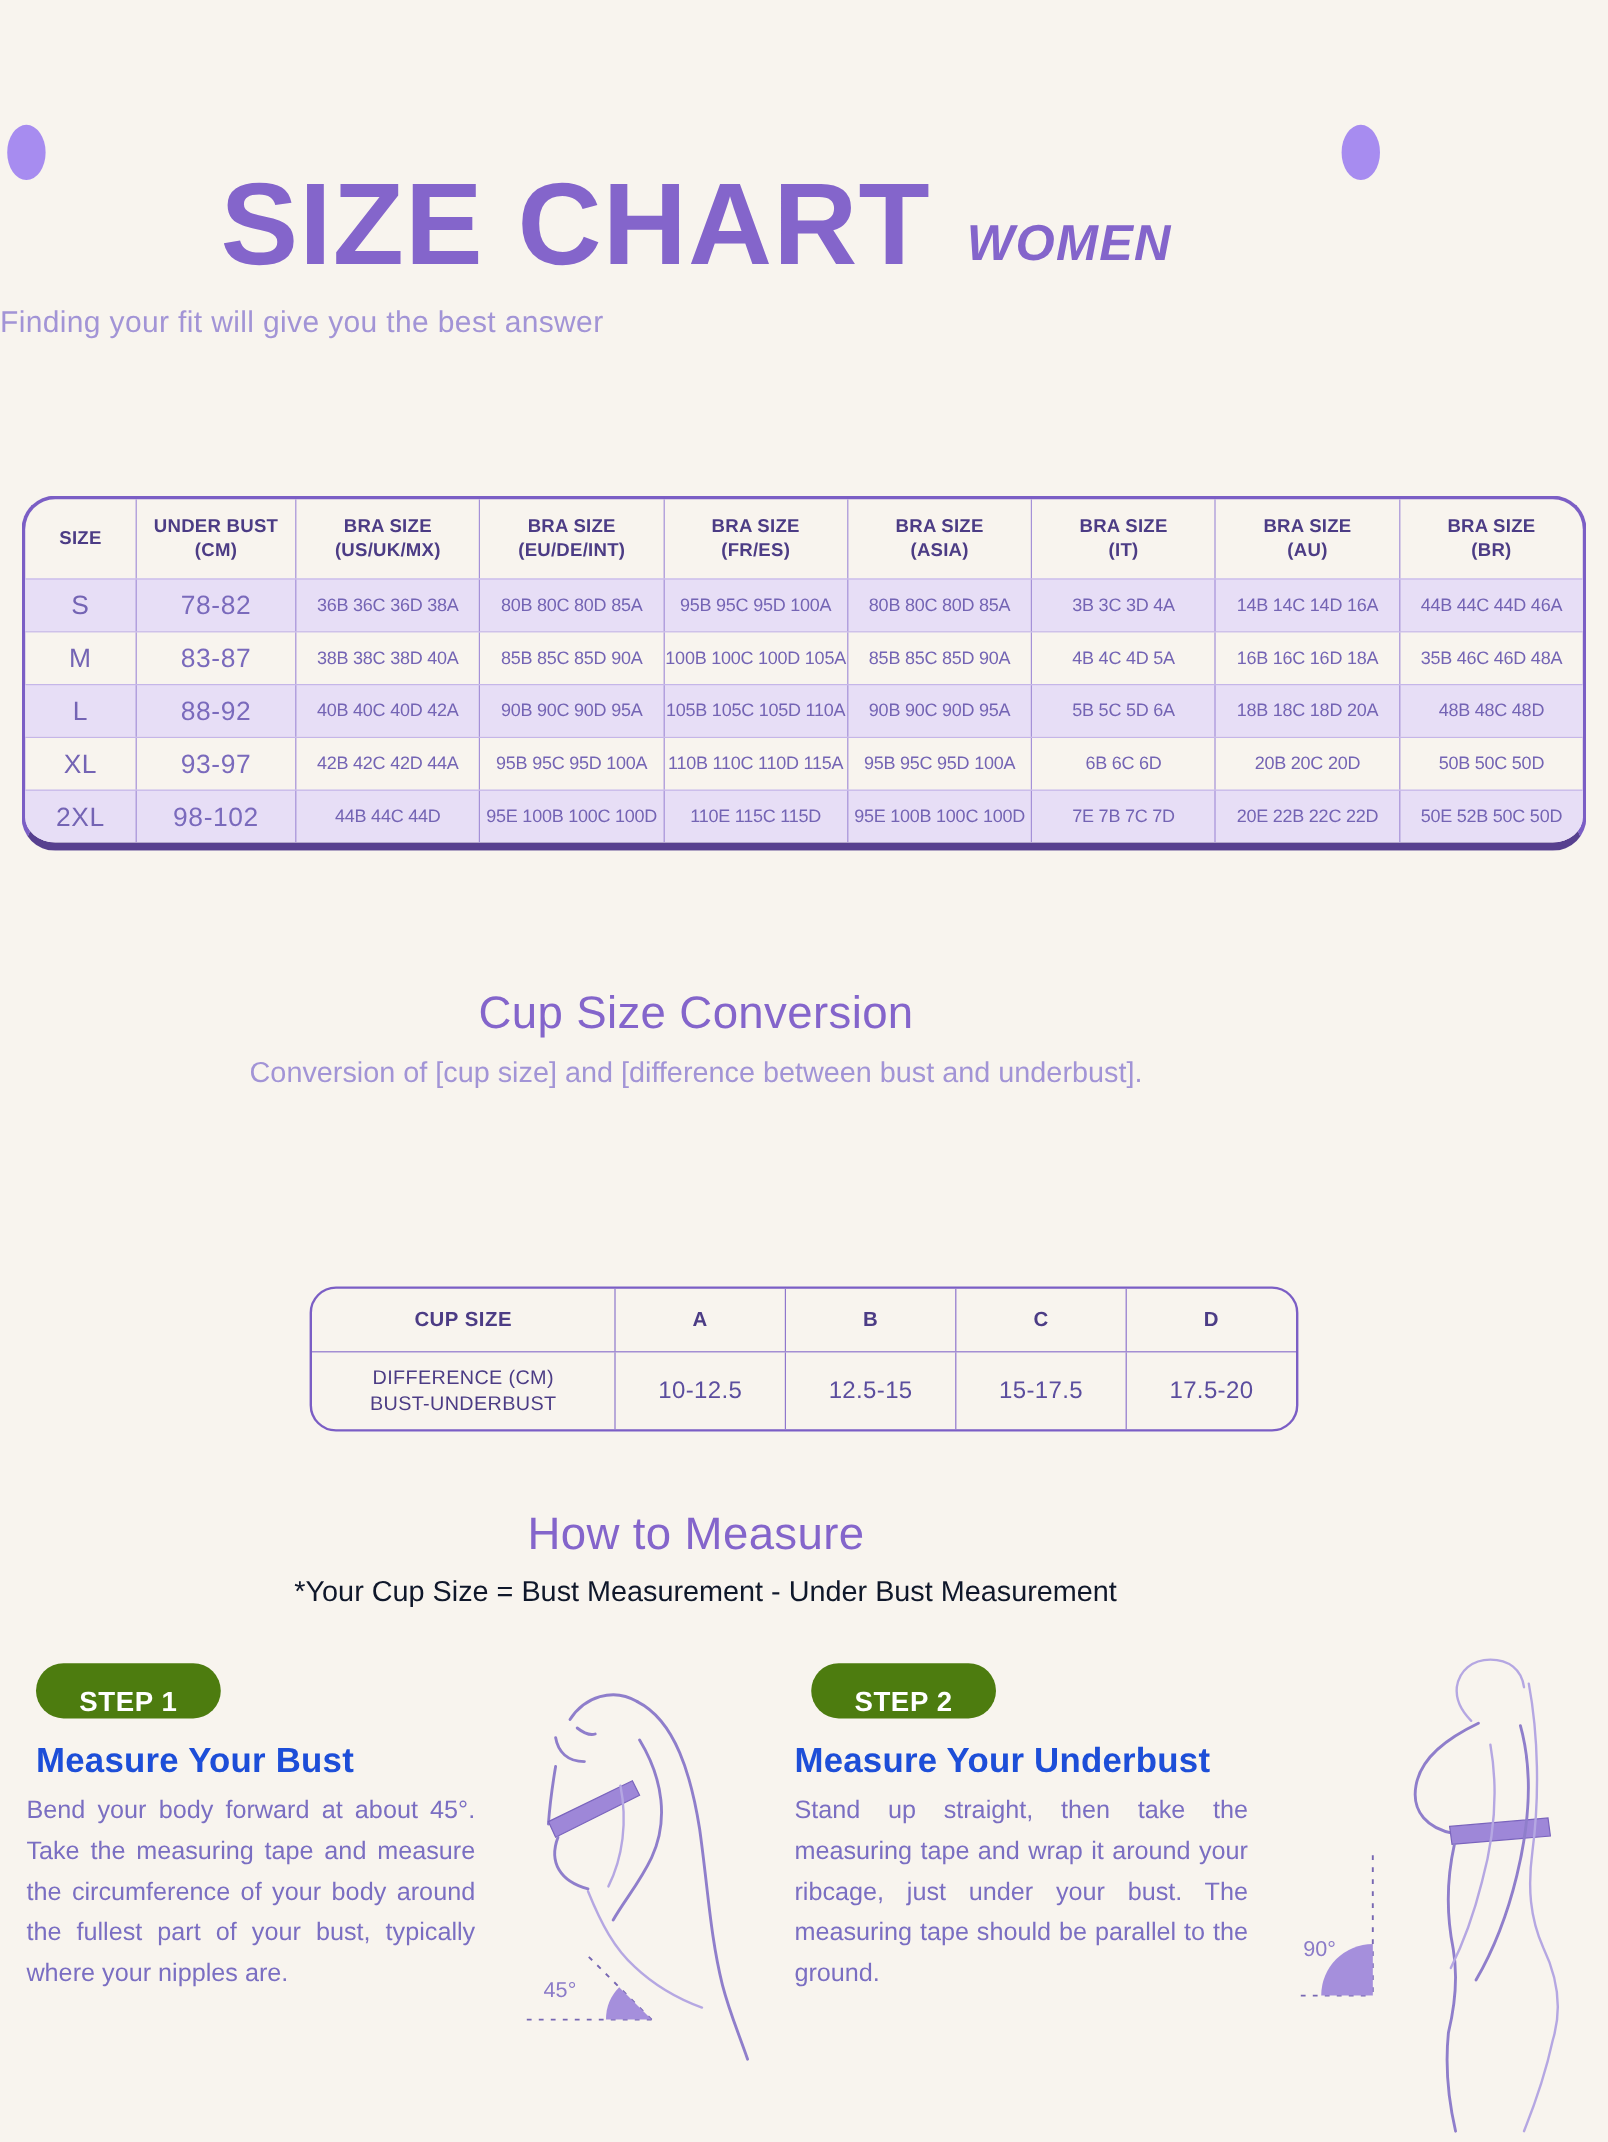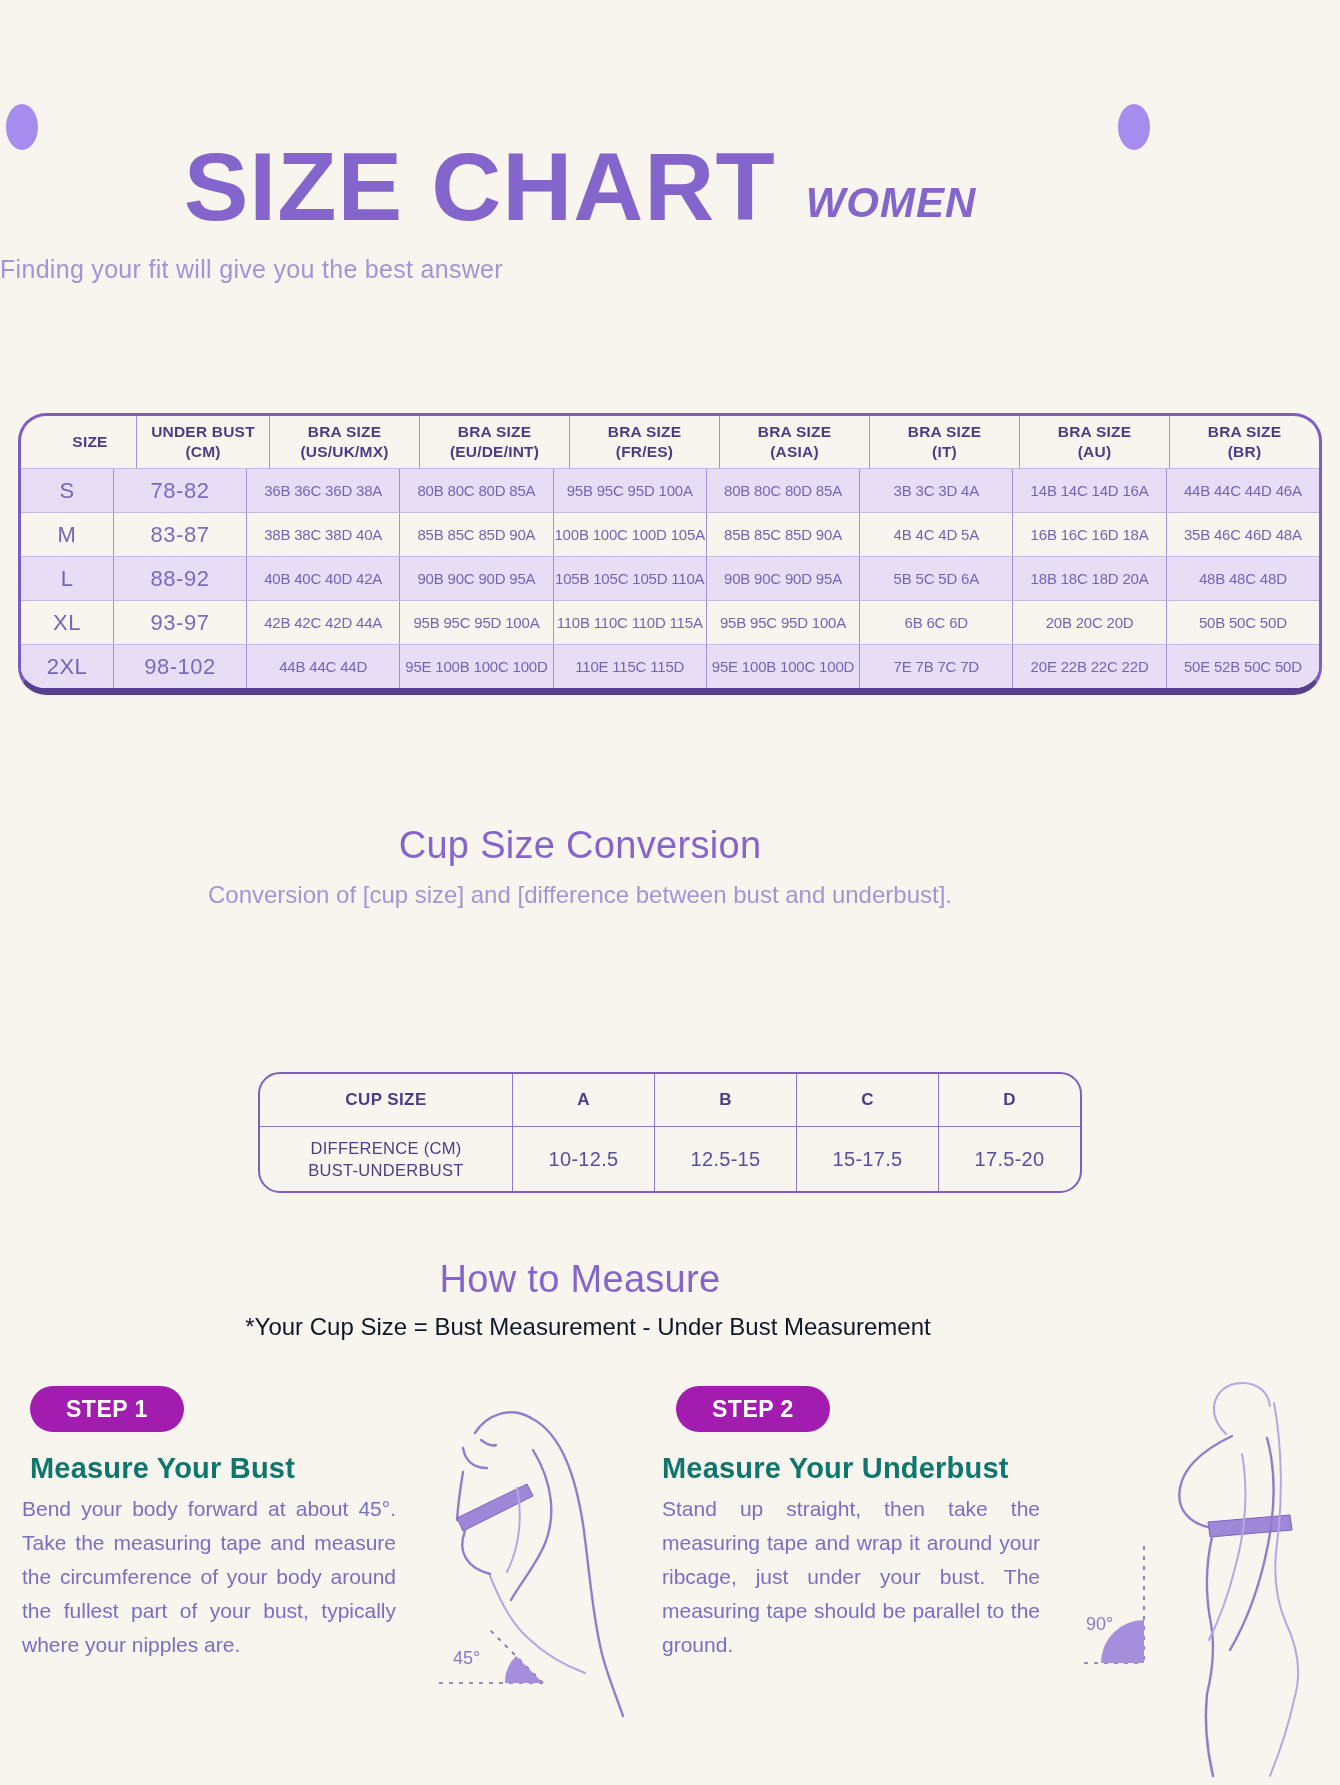--- a/index.html
+++ b/index.html
@@ -21,21 +21,21 @@
   .women{font-size:42px; font-weight:800; font-style:italic; color:#8465cb; padding-bottom:8px; letter-spacing:1px;}
   .tagline{margin:20px 0 0 0; font-size:25px; color:#a294d6; letter-spacing:.3px;}
 
   
   .stable{
     position:absolute; top:413px; left:18px; width:1304px;
     border:3px solid #7b5ec5; border-bottom:7px solid #57408f;
     border-radius:28px; overflow:hidden; box-sizing:border-box;
   }
   .tr{display:grid; grid-template-columns:92px 133px repeat(7,1fr);}
-  .thead{height:52px;padding-left:23px;}
+  .thead{height:66px;}
   .row{height:43px; border-top:1px solid #c5b6e8;}
   .hl{background:#e7def6;}
   .th,.td{
     display:flex; flex-direction:column; align-items:center; justify-content:center;
     border-left:1.5px solid #a591d8; overflow:hidden;
   }
   .th:first-child,.td:first-child{border-left:none;}
   .th .l1,.th .l2{display:block; font-size:15.5px; font-weight:600; color:#4c3c85; line-height:1.3; letter-spacing:.2px; white-space:nowrap;}
   .td{font-size:15px; color:#7464b4; white-space:nowrap; letter-spacing:-.2px;}
   .row .c0{font-size:22px; letter-spacing:.5px;}
@@ -58,27 +58,27 @@
   .chead{height:52px;}
   .cdata{height:64px; border-top:1.5px solid #8f77cc;}
   .cth,.ctd{display:flex; flex-direction:column; align-items:center; justify-content:center; border-left:1.5px solid #8f77cc;}
   .cth:first-child,.ctd:first-child{border-left:none;}
   .cth{font-size:17px; font-weight:600; color:#4c3c85; letter-spacing:.4px;}
   .ctd{font-size:20px; color:#5b4d9e; letter-spacing:.3px;}
   .ctd.lbl span{display:block; font-size:16.5px; font-weight:400; color:#4c3c85; line-height:1.35; letter-spacing:.3px;}
 
   
   .pill{
-    position:absolute; height:46px; border-radius:26px; background:#a21caf;
-    display:flex; align-items:center; justify-content:center; padding:0 36px;
+    position:absolute; height:46px; border-radius:26px; background:#4d7c0f;
+    display:flex; align-items:flex-end; justify-content:center; padding:0 36px;
     color:#ffffff; font-size:23px; font-weight:700; letter-spacing:.5px;
   }
   .pill1{left:30px; top:1386px;}
   .pill2{left:676px; top:1386px;}
-  .steptitle{position:absolute; margin:0; font-size:29px; font-weight:800; color:#0f766e; letter-spacing:.2px;}
+  .steptitle{position:absolute; margin:0; font-size:29px; font-weight:800; color:#1d4ed8; letter-spacing:.2px;}
   .t1{left:30px; top:1452px;}
   .t2{left:662px; top:1452px;}
   .stepbody{
     position:absolute; margin:0; font-size:21px; line-height:34px;
     text-align:justify; color:#7a6ec2;
   }
   .b1{left:22px; top:1492px; width:374px;}
   .b2{left:662px; top:1492px; width:378px;}
 
   .illus{position:absolute;}

